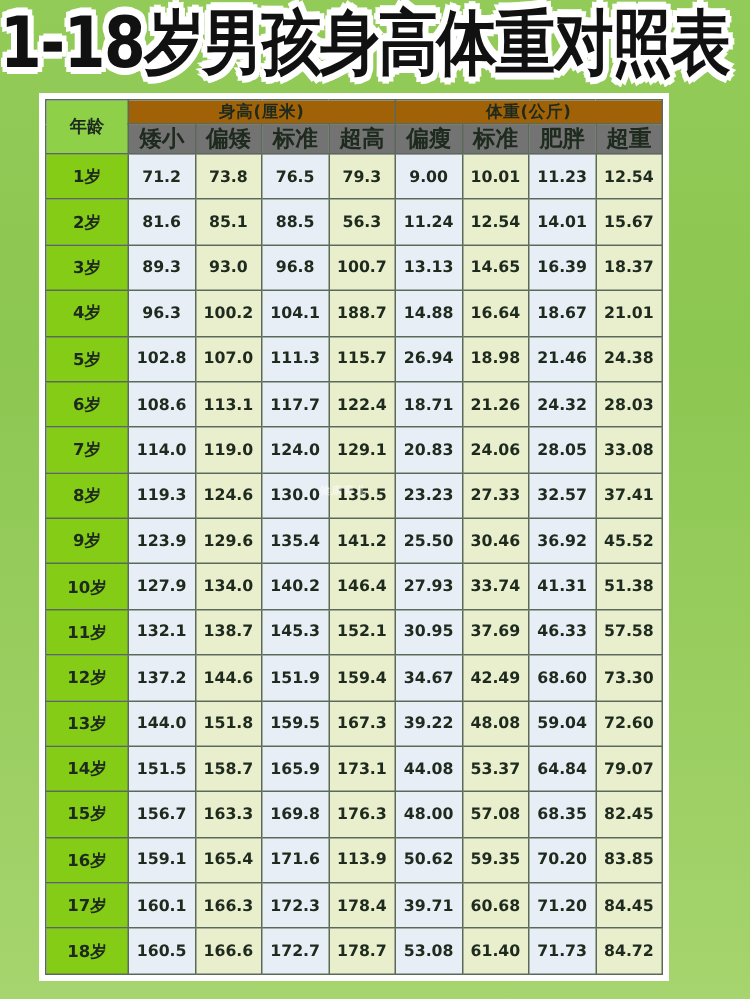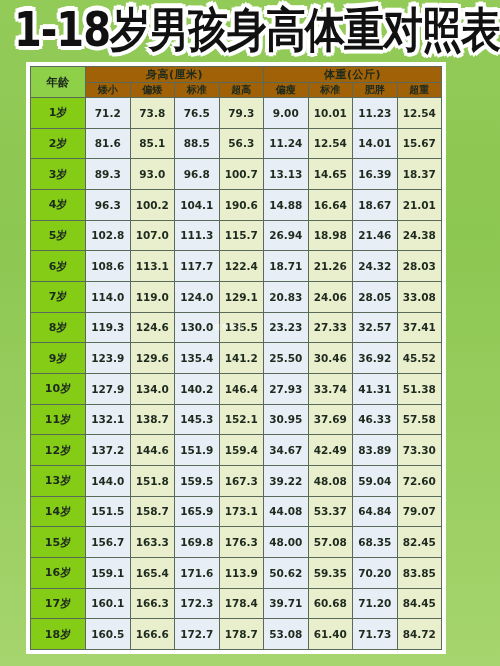--- a/index.html
+++ b/index.html
@@ -24,21 +24,21 @@
 
   
   .title-bar {
     position: absolute;
     top: 0;
     left: 0;
     width: 500px;
     height: 58px;
     display: flex;
     align-items: center;
-    justify-content: flex-end;
+    justify-content: flex-start;
     overflow: hidden;
   }
   .title-text {
     font-family: "DejaVu Sans", "Liberation Sans", sans-serif;
     font-size: 40px;
     font-weight: bold;
     color: #111111;
     letter-spacing: -1px;
     line-height: 1;
     white-space: nowrap;
@@ -87,22 +87,22 @@
     font-size: 11px;
     color: #132213;
     letter-spacing: 0.5px;
   }
   th.hdr-age {
     background: #8ed048;
     font-size: 11.5px;
     width: 54px;
   }
   th.hdr-sub {
-    background: #a16207;
-    font-size: 10px;
+    background: #737373;
+    font-size: 15px;
   }
 
   
   td.age {
     background: #84cc16;
     font-size: 11px;
     color: #132213;
     font-weight: bold;
   }
 
@@ -181,21 +181,21 @@
             <td class="c-blue">13.13</td>
             <td class="c-green">14.65</td>
             <td class="c-blue">16.39</td>
             <td class="c-green">18.37</td>
           </tr>
           <tr>
             <td class="age">4岁</td>
             <td class="c-blue">96.3</td>
             <td class="c-green">100.2</td>
             <td class="c-blue">104.1</td>
-            <td class="c-green">190.6</td>
+            <td class="c-green">188.7</td>
             <td class="c-blue">14.88</td>
             <td class="c-green">16.64</td>
             <td class="c-blue">18.67</td>
             <td class="c-green">21.01</td>
           </tr>
           <tr>
             <td class="age">5岁</td>
             <td class="c-blue">102.8</td>
             <td class="c-green">107.0</td>
             <td class="c-blue">111.3</td>
@@ -272,21 +272,21 @@
             <td class="c-green">57.58</td>
           </tr>
           <tr>
             <td class="age">12岁</td>
             <td class="c-blue">137.2</td>
             <td class="c-green">144.6</td>
             <td class="c-blue">151.9</td>
             <td class="c-green">159.4</td>
             <td class="c-blue">34.67</td>
             <td class="c-green">42.49</td>
-            <td class="c-blue">83.89</td>
+            <td class="c-blue">68.60</td>
             <td class="c-green">73.30</td>
           </tr>
           <tr>
             <td class="age">13岁</td>
             <td class="c-blue">144.0</td>
             <td class="c-green">151.8</td>
             <td class="c-blue">159.5</td>
             <td class="c-green">167.3</td>
             <td class="c-blue">39.22</td>
             <td class="c-green">48.08</td>

